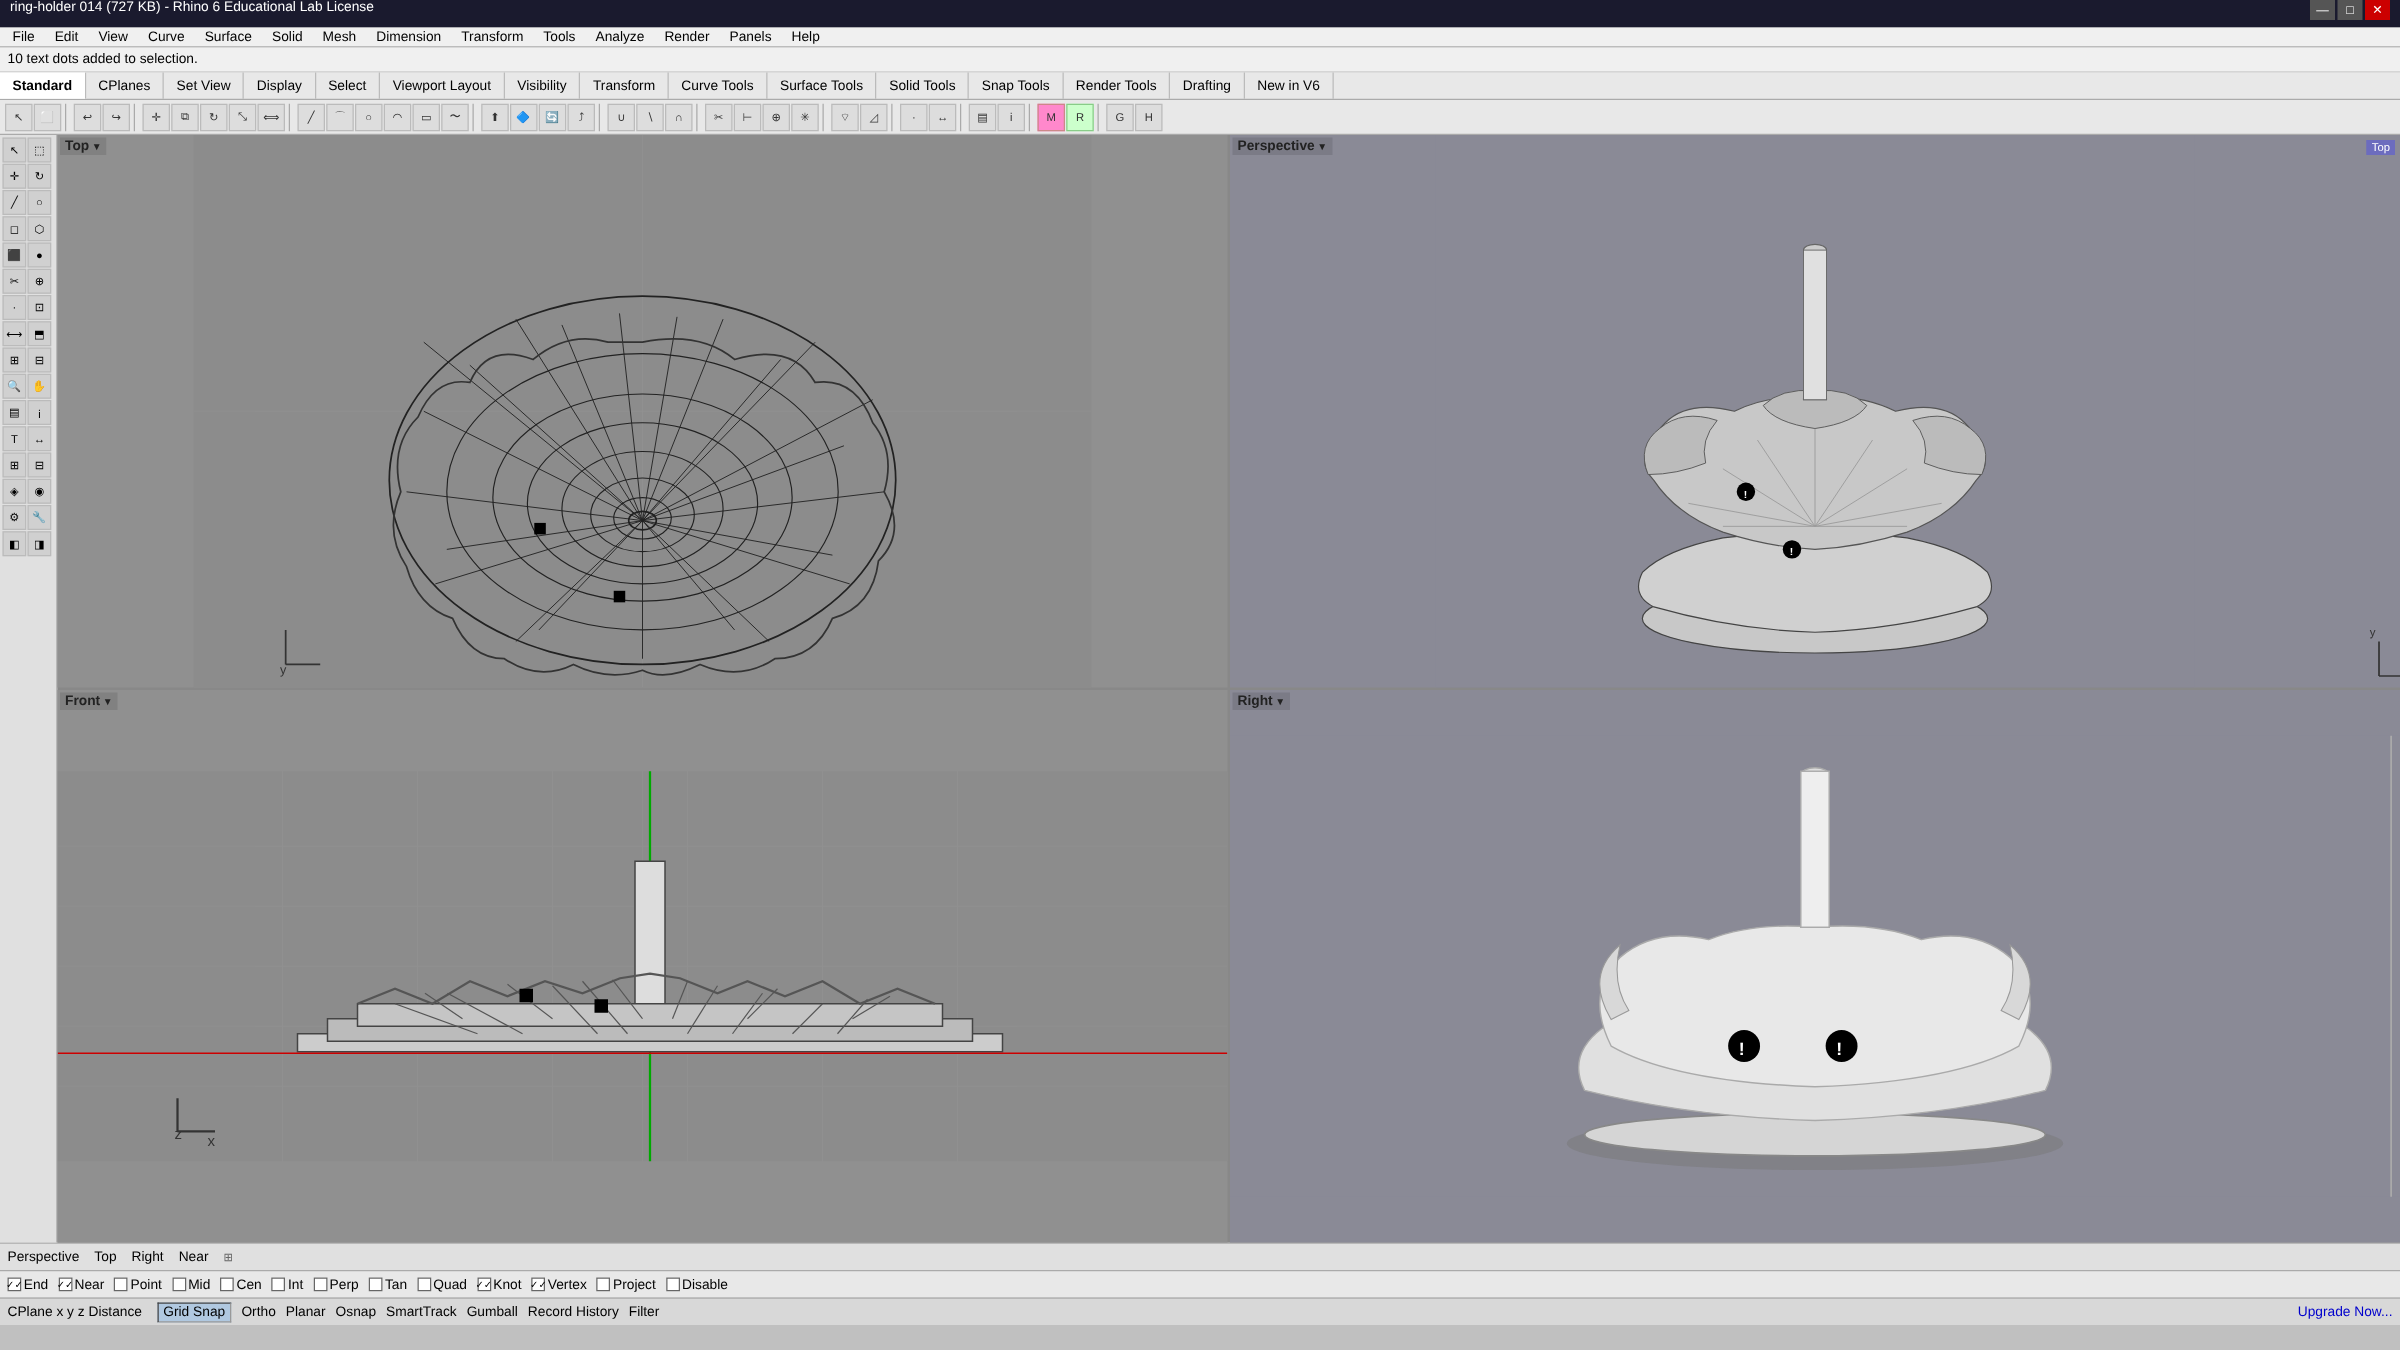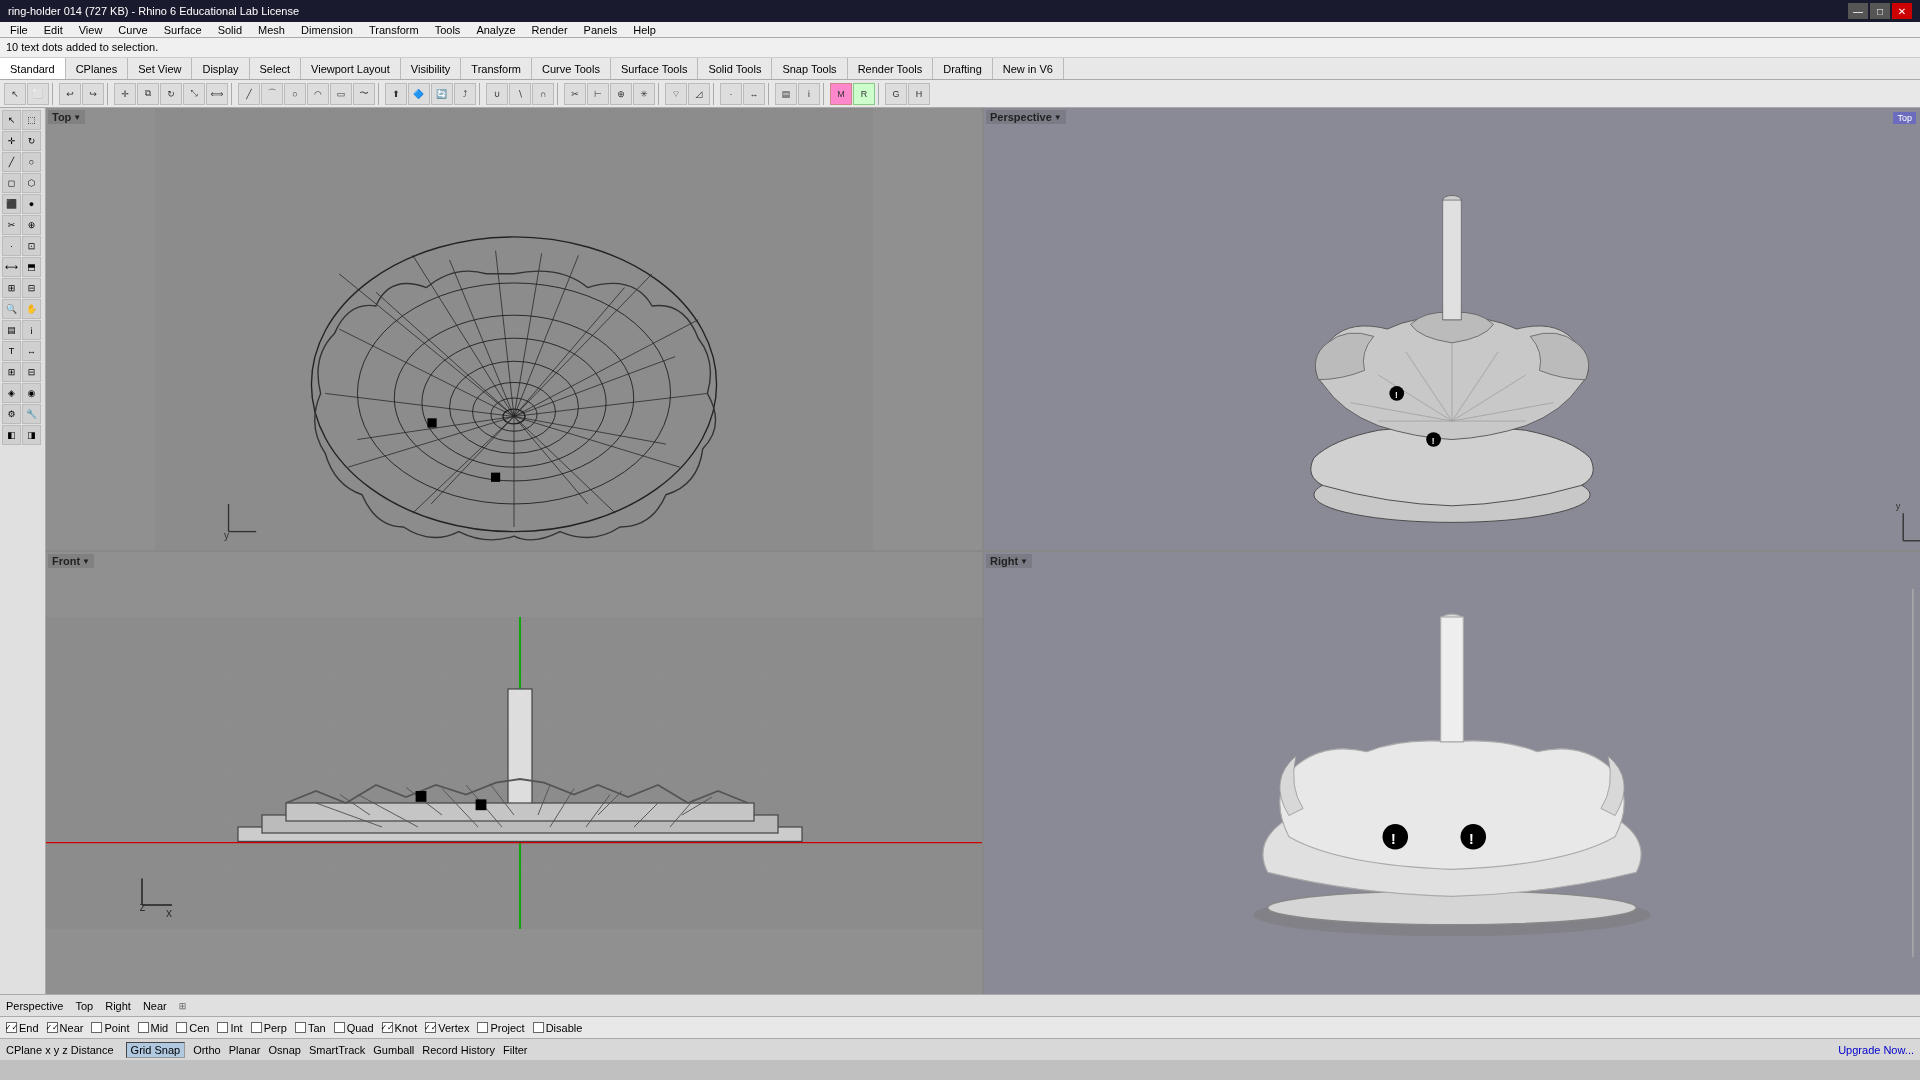--- a/index.html
+++ b/index.html
@@ -4,21 +4,20 @@
   <style>
     * { margin: 0; padding: 0; box-sizing: border-box; }
     body { width: 1920px; height: 1080px; background: #c0c0c0; font-family: 'Segoe UI', Tahoma, Arial, sans-serif; font-size: 11px; overflow: hidden; }
 
     
     #title-bar {
       height: 22px;
       background: #1a1a2e;
       color: white;
       display: flex;
-      align-items: center;
       justify-content: space-between;
       padding: 0 8px;
       font-size: 11px;
     }
     #title-bar-controls { display: flex; gap: 2px; }
     .title-btn {
       width: 20px; height: 16px;
       background: #555;
       color: white;
       border: none;
@@ -70,21 +69,21 @@
       align-items: center;
     }
     .toolbar-tab {
       padding: 3px 10px;
       cursor: pointer;
       font-size: 11px;
       border-right: 1px solid #bbb;
       height: 100%;
       display: flex; align-items: center;
     }
-    .toolbar-tab.active { background: white; font-weight: normal; }
+    .toolbar-tab.active { background: white; font-weight: bold; }
 
     
     #toolbar-row {
       height: 28px;
       background: #e8e8e8;
       border-bottom: 1px solid #aaa;
       display: flex;
       align-items: center;
       padding: 2px 4px;
       gap: 1px;

